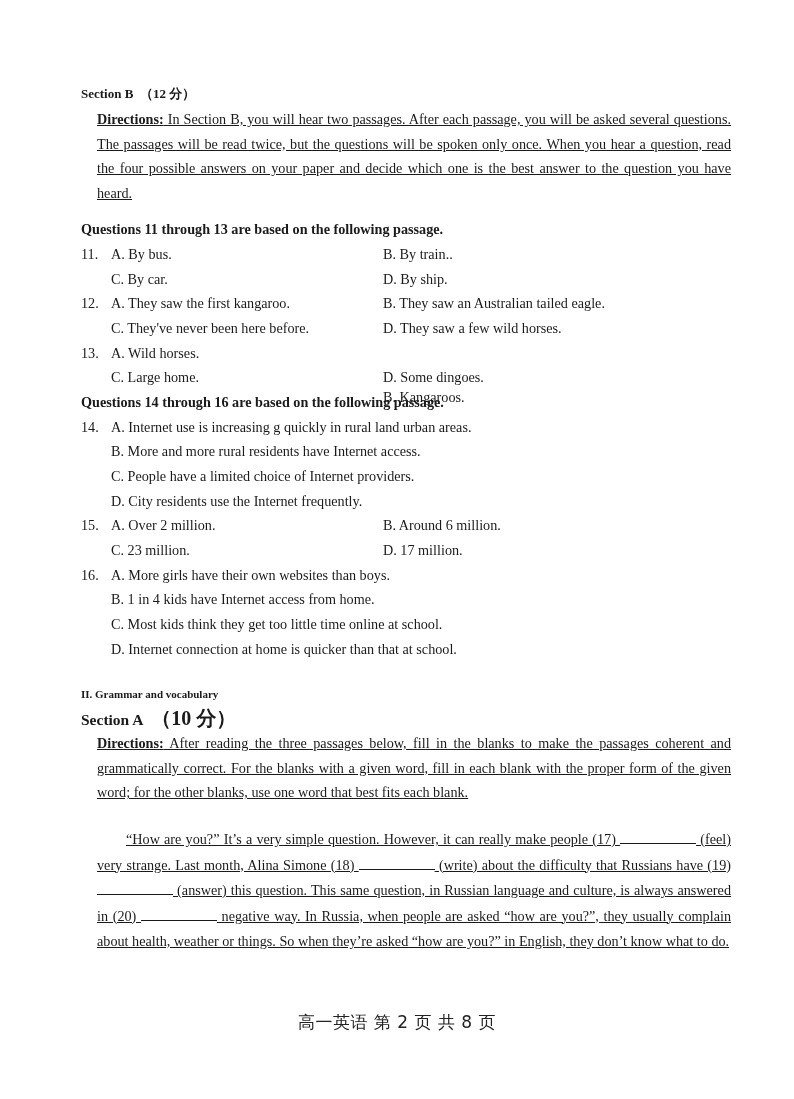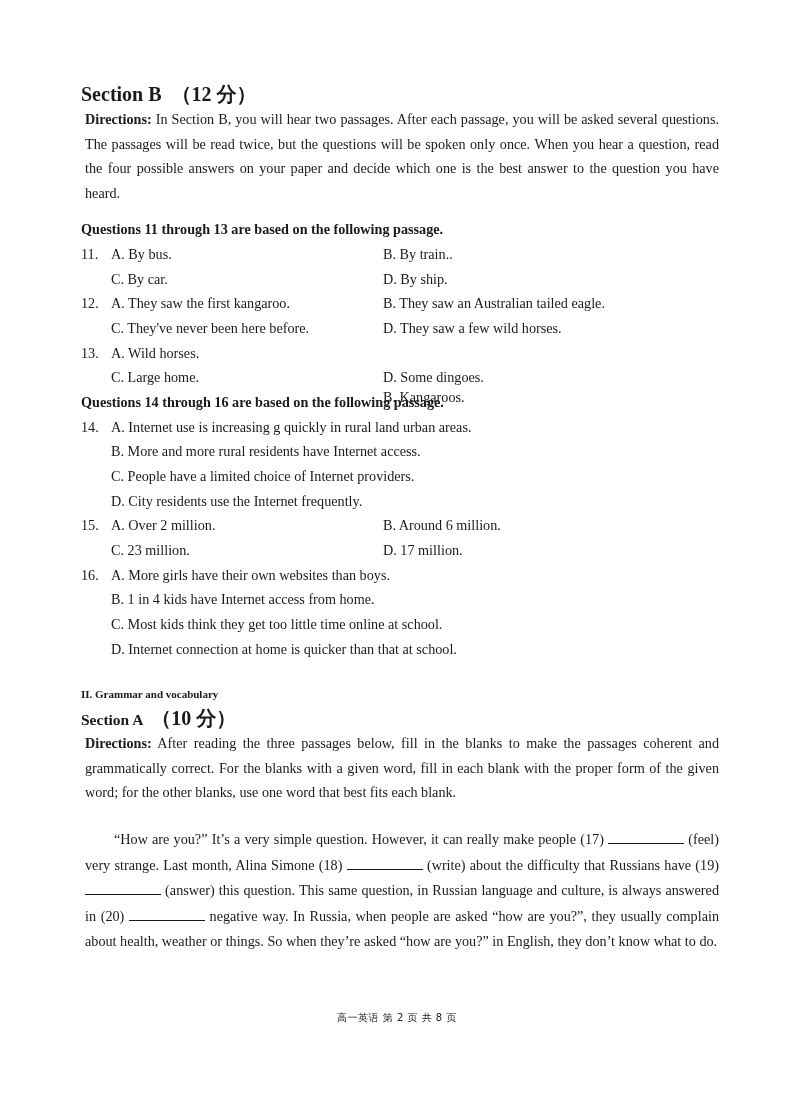--- a/index.html
+++ b/index.html
@@ -5,29 +5,29 @@
   html, body { margin: 0; padding: 0; background: #ffffff; }
   body {
     width: 794px; height: 1099px; position: relative; overflow: hidden;
     font-family: "Liberation Serif", "DejaVu Serif", serif;
     color: #1a1a1a;
     font-size: 14.2px;
   }
   .page { position: absolute; left: 81px; top: 0; width: 634px; }
   .b { font-weight: bold; }
   .line { position: absolute; left: 0; white-space: nowrap; line-height: 18px; }
-  .justify { position: absolute; left: 4px; width: 634px; text-align: justify; line-height: 24.7px; }
-  .sec-title { font-weight: bold; font-size: 20px; }
+  .justify { position: absolute; left: 16px; width: 634px; text-align: justify; line-height: 24.7px; text-decoration: underline; }
+  .sec-title { font-weight: bold; font-size: 13px; }
   .h2 { font-weight: bold; font-size: 11px; }
   .qnum { position: absolute; left: 0; }
   .optA { position: absolute; left: 30px; }
   .optB { position: absolute; left: 302px; }
   .blank { display: inline-block; width: 76px; border-bottom: 1px solid #1a1a1a; height: 12px; vertical-align: baseline; }
   .footer { position: absolute; top: 1011px; left: 0; width: 794px; text-align: center;
-    font-family: "DejaVu Sans", sans-serif; font-size: 10px; color: #222; letter-spacing: 0.5px; }
+    font-family: "DejaVu Sans", sans-serif; font-size: 17px; color: #222; letter-spacing: 0.5px; }
   .indent { text-indent: 29px; }
 </style>
 </head>
 <body>
 
 <div class="page">
 
   <div class="line sec-title" style="top:85px;">
     <span>Section B</span>&nbsp;&nbsp;<span style="font-weight:bold;">（12 分）</span>
   </div>

